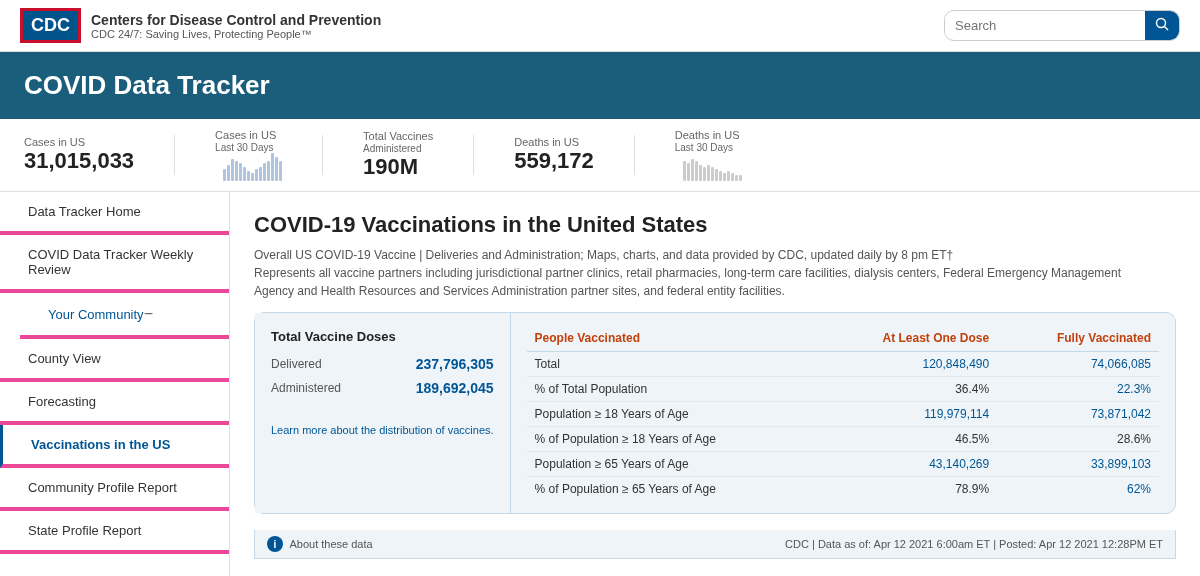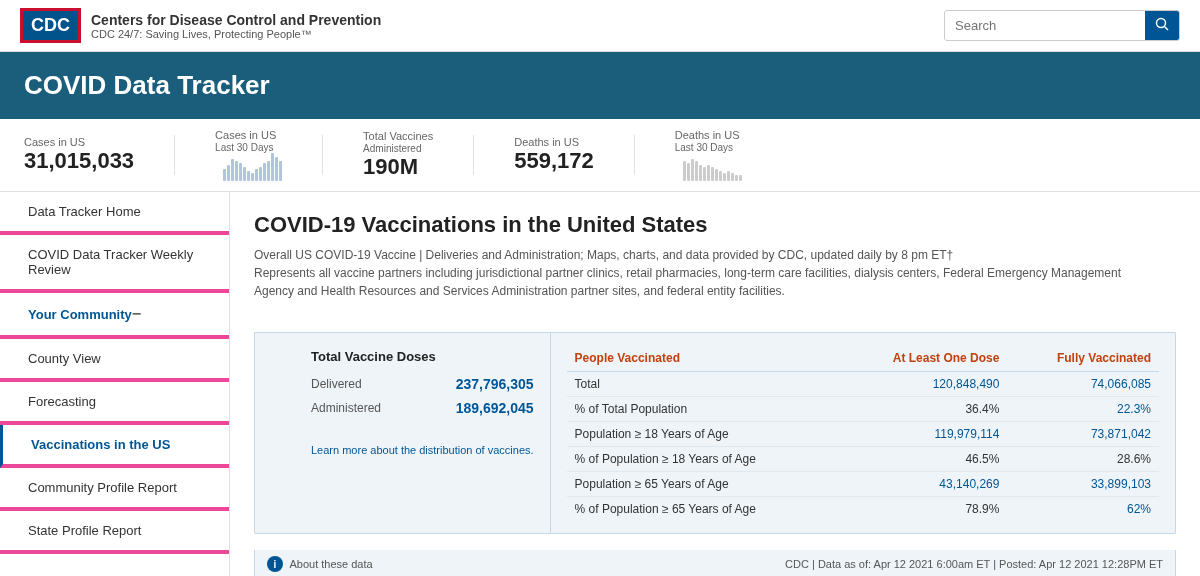--- a/index.html
+++ b/index.html
@@ -28,21 +28,21 @@
       border: 3px solid #c8102e;
       min-width: 50px;
       text-align: center;
     }
     .cdc-logo-text { font-size: 12px; color: #333; }
     .cdc-logo-text .org { font-size: 14px; font-weight: bold; }
     .search-bar {
       display: flex;
       align-items: center;
       border: 1px solid #ccc;
-      border-radius: 3px;
+      border-radius: 10px;
       overflow: hidden;
     }
     .search-bar input {
       border: none;
       padding: 6px 10px;
       font-size: 13px;
       width: 200px;
       outline: none;
     }
     .search-bar button {
@@ -98,53 +98,53 @@
     }
     .sidebar-item.active {
       color: #005695;
       font-weight: bold;
       background: #fff;
     }
     .sidebar-item.section-header {
       display: flex;
       align-items: center;
       color: #005695;
-      font-weight: bold;
+      font-weight: normal;
+      margin-left: 20px;
     }
     .sidebar-item.section-header .minus { font-size: 16px; color: #666; }
 
     
     .content-area {
       flex: 1;
       padding: 20px 24px;
       overflow-y: auto;
     }
     .page-title {
       font-size: 22px;
       font-weight: bold;
       color: #222;
       margin-bottom: 8px;
     }
     .page-desc {
       font-size: 12px;
       color: #555;
       line-height: 1.5;
-      margin-bottom: 32px;
+      margin-bottom: 12px;
       max-width: 900px;
     }
 
     
     .data-section {
       display: flex;
       gap: 0;
       background: #eef4f8;
       border: 1px solid #c5d8e8;
-      border-radius: 1px;
+      border-radius: 10px;
       margin-bottom: 16px;
-      padding-left: 40px;
     }
     .vaccine-doses-card {
       min-width: 240px;
       padding: 16px;
       background: #eef4f8;
       border-right: 1px solid #c5d8e8;
     }
     .vaccine-doses-card h3 {
       font-size: 13px;
       font-weight: bold;

